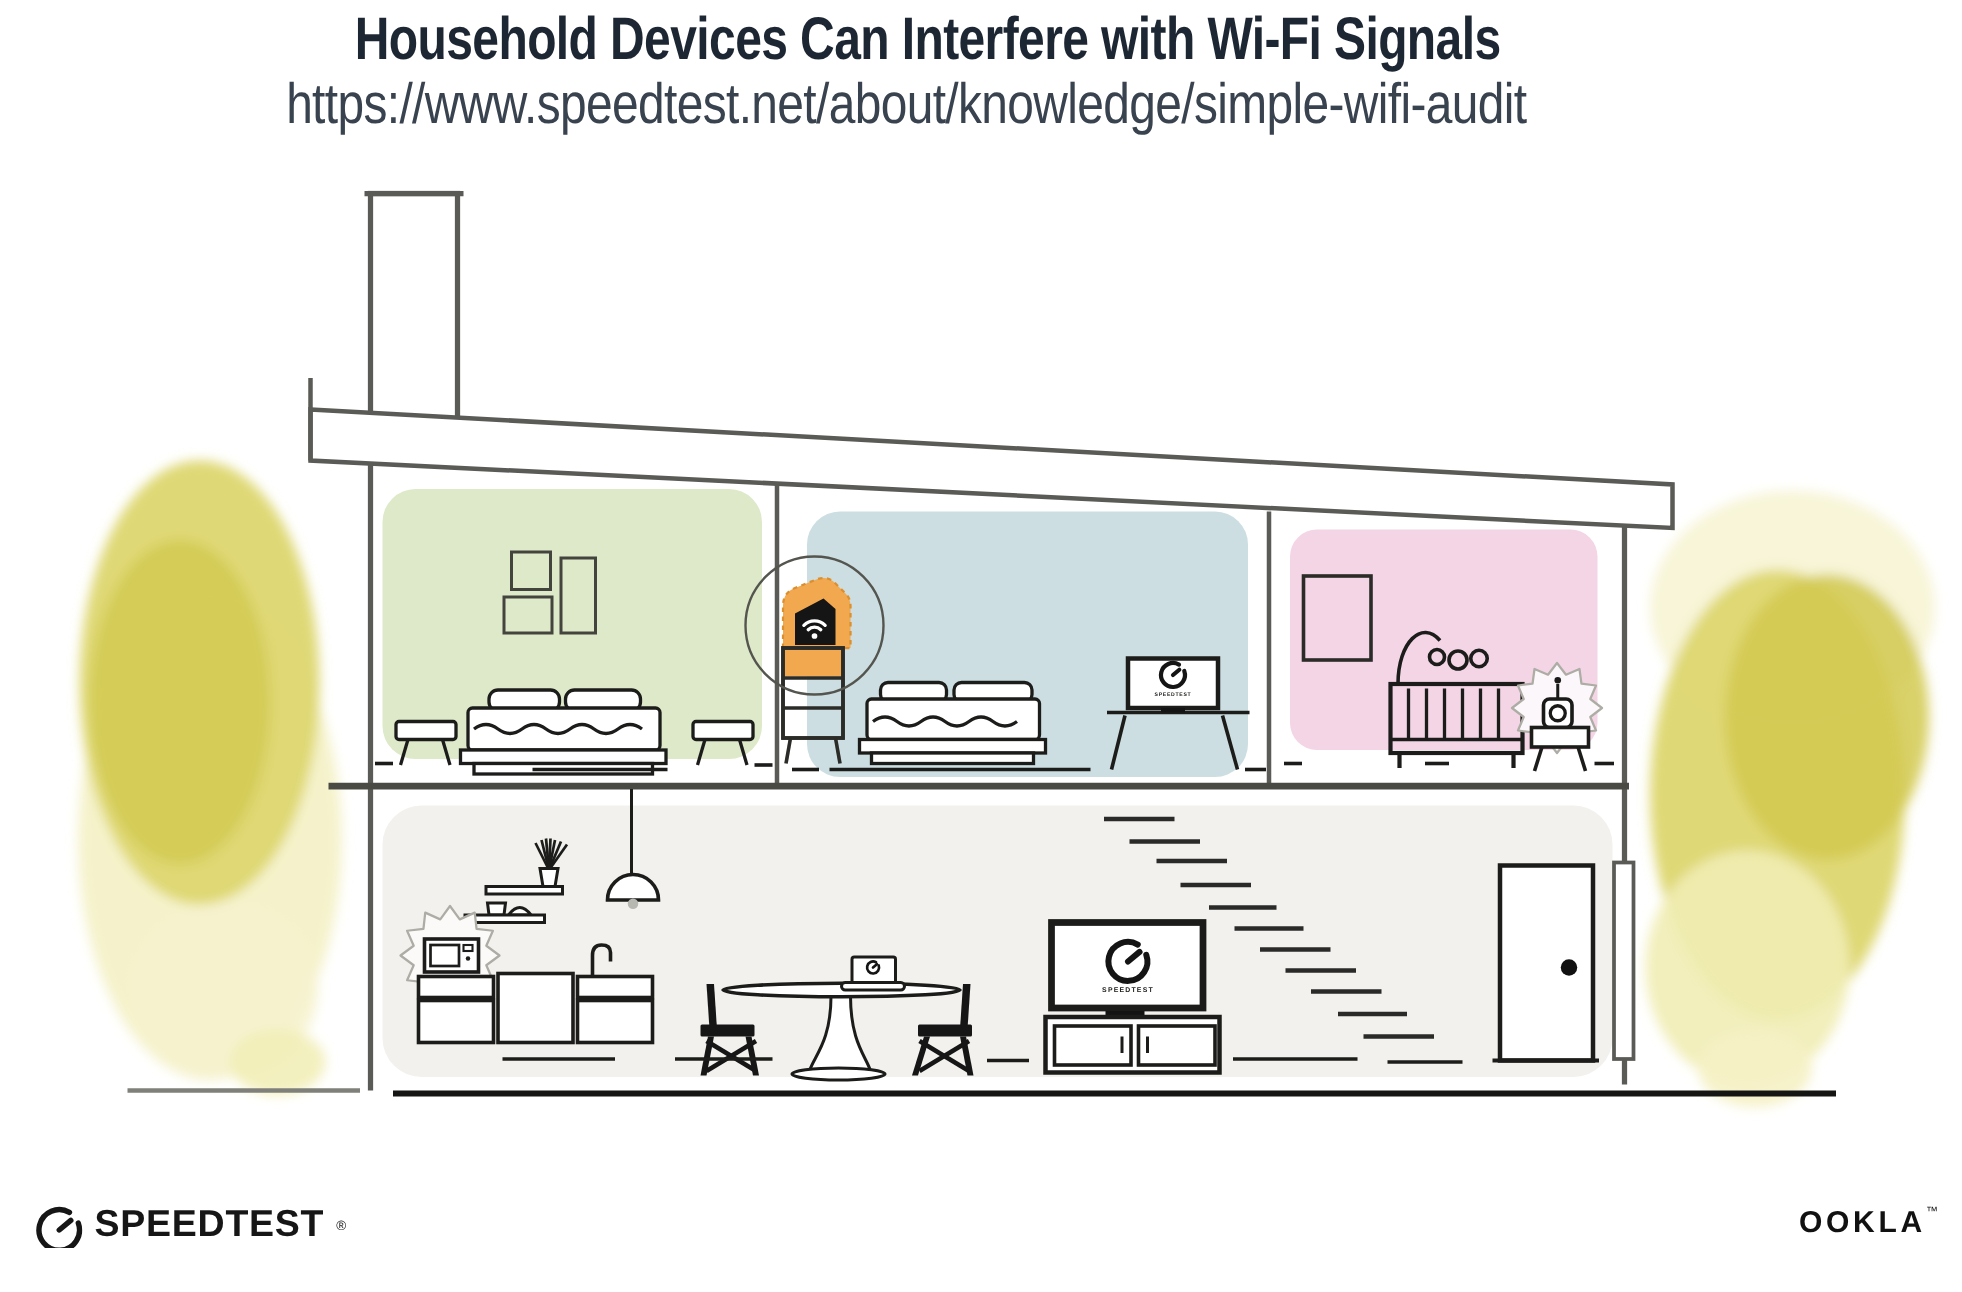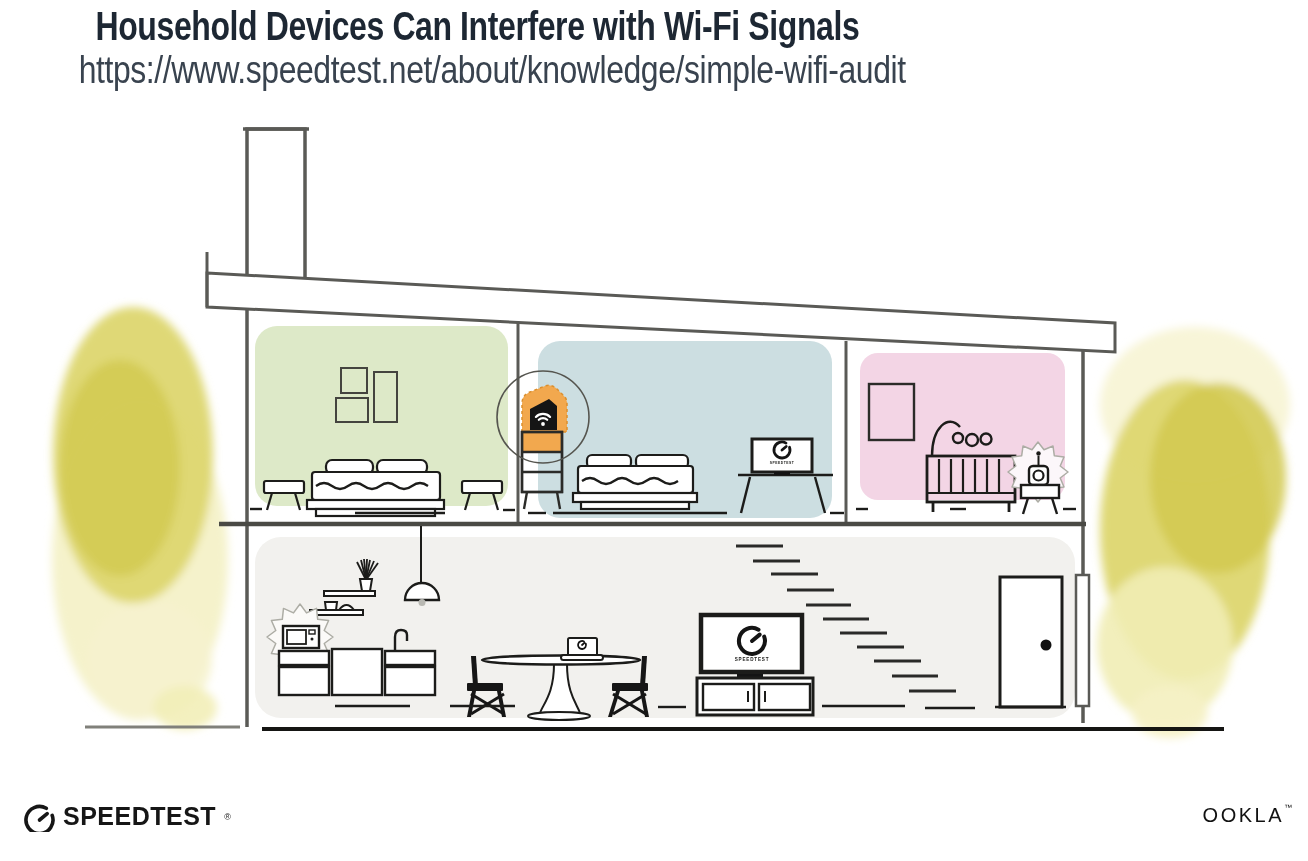--- a/index.html
+++ b/index.html
@@ -1,41 +1,41 @@
 <!DOCTYPE html>
 <html><head>
 <meta charset="utf-8">
 <style>
   html,body{margin:0;padding:0;}
   body{
     width:1308px;height:861px;position:relative;overflow:hidden;
     background:#ffffff;font-family:"Liberation Sans",sans-serif;
   }
-  .header{position:absolute;top:4px;left:0;width:1096px;text-align:left;}
+  .header{position:absolute;top:4px;left:0;width:1096px;text-align:right;}
   .title{
     margin:0;font-size:40px;font-weight:bold;color:#1d2733;
     display:inline-block;transform:scaleX(.80);transform-origin:center;
     letter-spacing:-.5px;white-space:nowrap;
   }
   .url{
     margin:0;font-size:38px;font-weight:normal;color:#39434f;
     display:inline-block;transform:scaleX(.84);transform-origin:center;
     letter-spacing:-.5px;white-space:nowrap;line-height:1.12;
   }
   .scene{position:absolute;left:0;top:0;}
   .footer-speedtest{
     position:absolute;left:24px;top:801px;display:flex;align-items:center;gap:8px;
     color:#161616;
   }
   .footer-speedtest .st-text{font-size:25px;font-weight:bold;letter-spacing:.5px;}
   .footer-speedtest sup{font-size:9px;vertical-align:top;line-height:1;position:relative;top:1px;}
   .footer-ookla{
     position:absolute;right:16px;top:804px;color:#111;
   }
-  .footer-ookla .ok-text{font-size:20px;font-weight:normal;letter-spacing:2.5px;}
+  .footer-ookla .ok-text{font-size:20px;font-weight:bold;letter-spacing:2.5px;}
   .footer-ookla sup{font-size:8px;vertical-align:top;line-height:1;}
 </style>
 </head>
 <body>
 
 <div class="header">
   <h1 class="title">Household Devices Can Interfere with Wi-Fi Signals</h1><br>
   <div class="url">https://www.speedtest.net/about/knowledge/simple-wifi-audit</div>
 </div>
 

